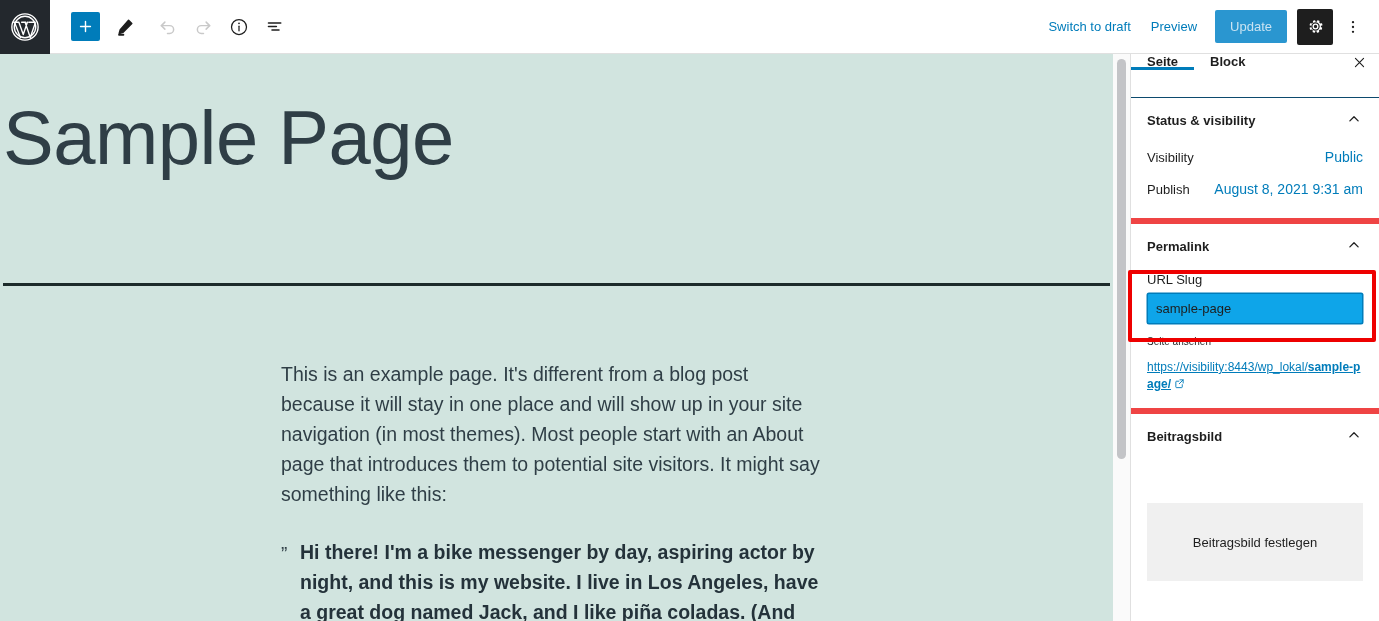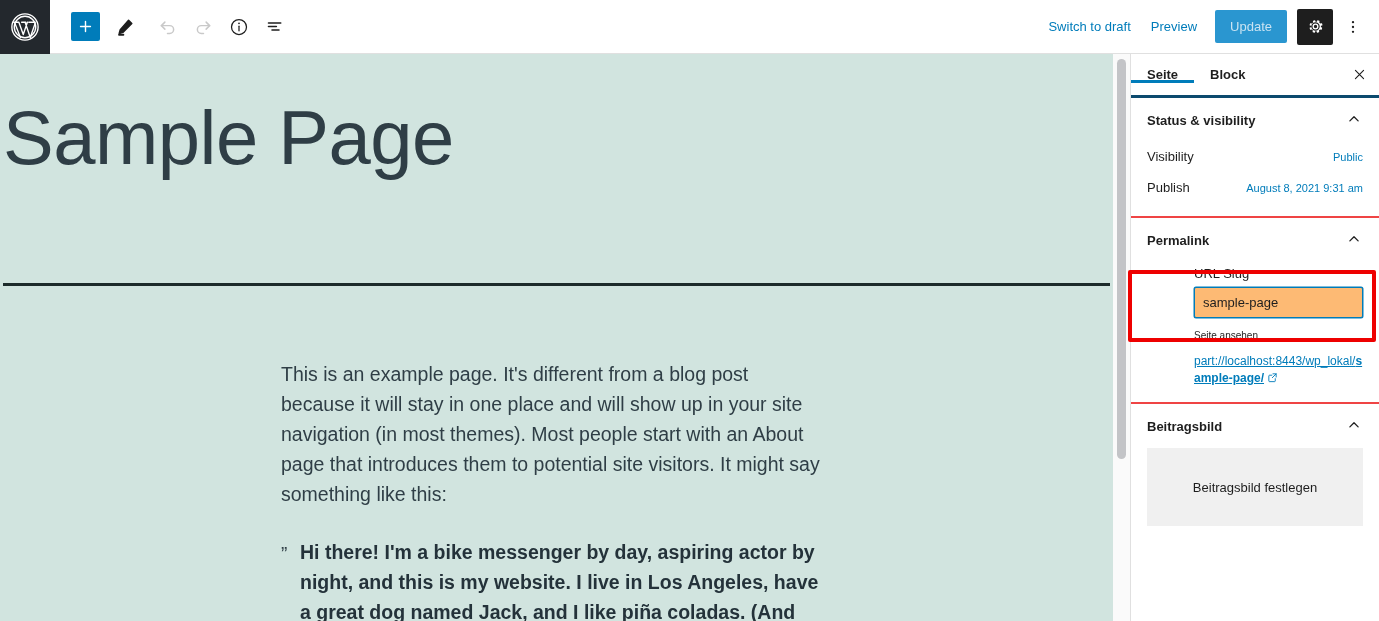--- a/index.html
+++ b/index.html
@@ -120,72 +120,72 @@
 
   
   .sidebar {
     position: absolute; top: 54px; left: 1130px;
     width: 249px; height: 567px;
     background: #ffffff;
     border-left: 1px solid #e0e0e0;
     overflow: hidden;
   }
   .side-tabs {
-    height: 44px; display: flex; align-items: center;
-    border-bottom: 3px solid #0c4a6e; position: relative;
+    height: 44px; display: flex; align-items: flex-start;
+    border-bottom: 1px solid #0c4a6e; position: relative;
   }
   .side-tab {
     padding: 0 16px; display: flex; align-items: center;
     font-size: 13px; font-weight: 600; color: #1e1e1e;
     background: none; border: none; cursor: pointer; position: relative;
     font-family: "Liberation Sans", sans-serif;
   }
   .side-tab.active::after {
     content: ""; position: absolute; left: 0; right: 0; bottom: -1px;
     height: 3px; background: #007cba;
   }
   .close-x {
     margin-left: auto; width: 40px;
     display: flex; align-items: center; justify-content: center;
     background: none; border: none; cursor: pointer; color: #1e1e1e;
   }
 
-  .panel { border-bottom: 2px solid #ef4444; padding: 0 16px; }
+  .panel { border-bottom: 6px solid #ef4444; padding: 0 16px; }
   .panel-head {
     height: 44px; display: flex; align-items: center;
     font-size: 13px; font-weight: 600; color: #1e1e1e;
     cursor: pointer; user-select: none;
   }
   .panel-head .chev { margin-left: auto; color: #1e1e1e; }
 
   .row {
     display: flex; align-items: center;
     padding: 7px 0 9px 0; font-size: 13px; color: #1e1e1e;
   }
   .row .label { flex: 0 0 auto; }
   .row .value {
     margin-left: auto; color: #007cba; background: none; border: none;
-    font-size: 11px; cursor: pointer; font-family: "Liberation Sans", sans-serif;
+    font-size: 14px; cursor: pointer; font-family: "Liberation Sans", sans-serif;
     padding: 0;
   }
   .panel-pad-b { padding-bottom: 12px; }
 
   
-  .perma-body { padding-bottom: 14px; margin-left: 47px; }
+  .perma-body { padding-bottom: 14px; }
   .field-label {
     font-size: 13px; color: #1e1e1e; display: block;
     margin: 4px 0 6px 0;
   }
   .slug-input {
     width: 100%; height: 31px;
     border: 1px solid #007cba; border-radius: 2px;
     box-shadow: 0 0 0 0.5px #007cba;
     padding: 0 8px; font-size: 13px; color: #1e1e1e;
     font-family: "Liberation Sans", sans-serif;
-    background: #fdba74; outline: none;
+    background: #0ea5e9; outline: none;
   }
   .help {
     font-size: 12px; line-height: 17px; color: #1e1e1e;
     margin-top: 6px;
   }
   .help a, .perma-link { color: #007cba; text-decoration: underline; }
   .sub-label { font-size: 10px; color: #1e1e1e; margin-top: 12px; }
   .perma-link-wrap {
     margin-top: 12px; font-size: 12px; line-height: 17px;
     word-break: break-all;
@@ -194,20 +194,21 @@
   .perma-link b { font-weight: 700; }
   .ext { display: inline-block; vertical-align: -1px; margin-left: 3px; }
 
   
   .feat-box {
     width: 100%; height: 78px;
     background: #f0f0f0;
     display: flex; align-items: center; justify-content: center;
     font-size: 13px; color: #1e1e1e; cursor: pointer;
     margin-bottom: 10px;
+    margin-top: 45px;
   }
 
   
   .annot {
     position: absolute; left: 1128px; top: 270px;
     width: 248px; height: 72px;
     border: 4px solid #ee0000; border-radius: 2px;
     pointer-events: none; z-index: 50;
   }
 </style>
@@ -357,21 +358,21 @@
       </div>
 
       <div class="perma-body">
         <label class="field-label">URL Slug</label>
         <input class="slug-input" type="text" value="sample-page" style="">
 
 
         <div class="sub-label">Seite ansehen</div>
 
         <div class="perma-link-wrap">
-          <a class="perma-link" href="#"><span>part://localhost:8443/wp_lokal/</span><b>sample-page/</b></a><span class="ext"><svg width="11" height="11" viewBox="0 0 24 24" fill="none" stroke="#007cba" stroke-width="2" stroke-linecap="round" stroke-linejoin="round">
+          <a class="perma-link" href="#"><span>https://visibility:8443/wp_lokal/</span><b>sample-page/</b></a><span class="ext"><svg width="11" height="11" viewBox="0 0 24 24" fill="none" stroke="#007cba" stroke-width="2" stroke-linecap="round" stroke-linejoin="round">
                 <path d="M13 4 H20 V11"></path>
                 <path d="M20 4 L11.5 12.5"></path>
                 <path d="M18 14.5 V19.5 A1.5 1.5 0 0 1 16.5 21 H5.5 A1.5 1.5 0 0 1 4 19.5 V8.5 A1.5 1.5 0 0 1 5.5 7 H10.5"></path>
               </svg></span>
         </div>
       </div>
     </div>
 
     <div class="panel" style="border-bottom:none;">
       <div class="panel-head">

